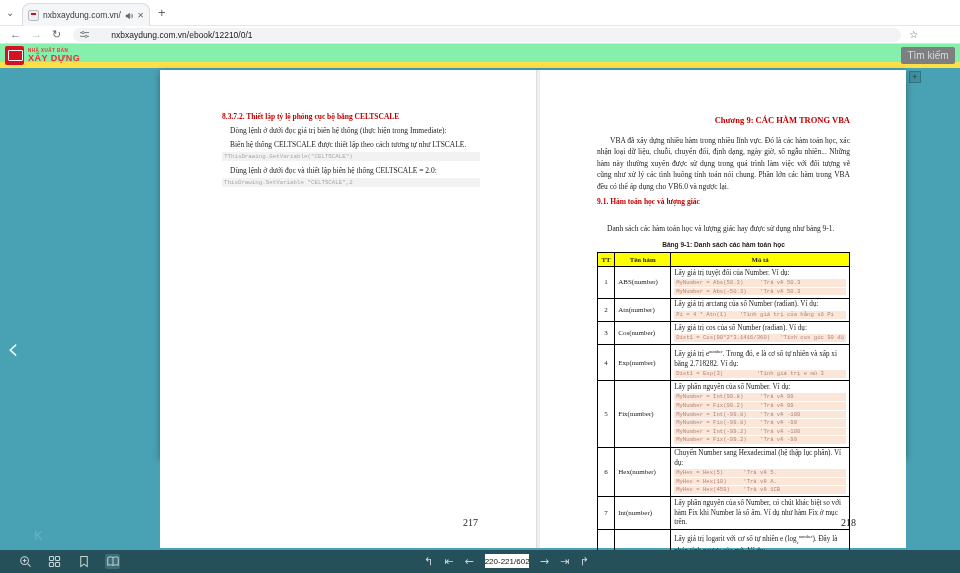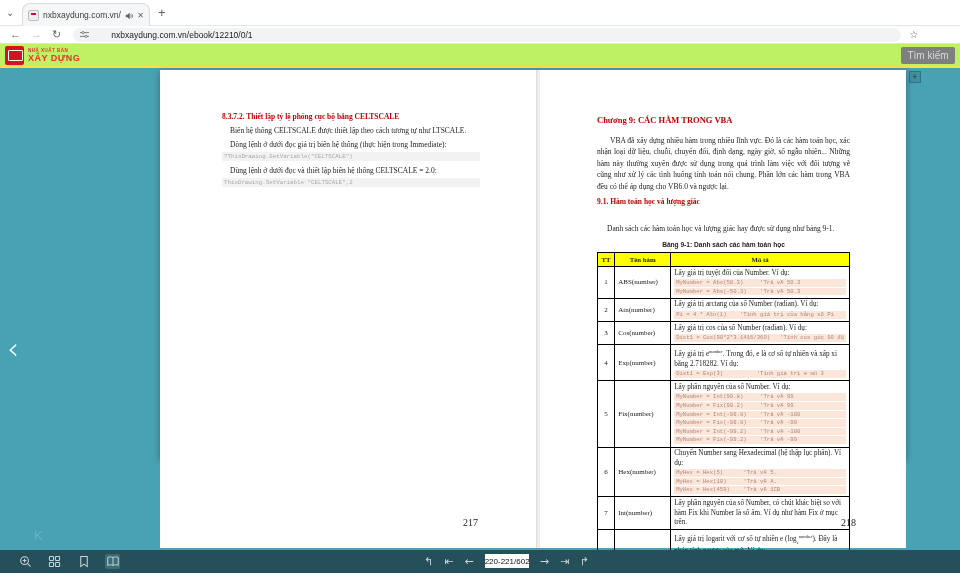--- a/index.html
+++ b/index.html
@@ -18,21 +18,21 @@
 
   .urlbar { position:absolute; left:0; top:26px; width:960px; height:18px; background:#ffffff; border-bottom:1px solid #dfe1e5; display:flex; align-items:center; }
   .nav-ic { font-size:11px; color:#5f6368; margin-left:10px; cursor:pointer; line-height:1; }
   .nav-ic.dim { color:#b8bcc0; }
   .omnibox { margin-left:12px; width:828px; height:14px; background:#f1f3f4; border-radius:7px; display:flex; align-items:center; padding:0 7px; gap:22px; }
   .tune-icon { width:9px; height:7px; flex:none; }
   .url-text { font-size:8.5px; color:#202124; white-space:nowrap; }
   .star { margin-left:8px; font-size:10px; color:#5f6368; cursor:pointer; }
 
   
-  .siteheader { position:absolute; left:0; top:44px; width:960px; height:24px; background:#bef264; border-bottom:2px solid #fde047; }
+  .siteheader { position:absolute; left:0; top:44px; width:960px; height:24px; background:#86efac; border-bottom:6px solid #fde047; }
   .logo { position:absolute; left:5px; top:2px; display:flex; gap:4px; align-items:center; }
   .logo-mark { width:19px; height:19px; background:#d41224; border-radius:2px; position:relative; }
   .logo-mark::after { content:""; position:absolute; left:3px; top:4px; width:13px; height:9px; border:1.5px solid #fff; border-radius:1px; }
   .logo-text-top { font-size:4.5px; color:#e8322e; letter-spacing:.5px; font-weight:bold; }
   .logo-text-bottom { font-size:9px; color:#e8322e; font-weight:bold; letter-spacing:.5px; }
   .search-btn { position:absolute; right:5px; top:3px; width:54px; height:17px; background:#7d7f80; color:#d9d9d9; font-size:10px; border:none; border-radius:2px; cursor:pointer; }
 
   
   .viewer { position:absolute; left:0; top:68px; width:960px; height:482px; background:#49a2b4; }
   .prev-chevron { position:absolute; left:7px; top:266px; color:rgba(255,255,255,.95); font-size:30px; font-weight:100; cursor:pointer; line-height:1; font-family:"DejaVu Sans",sans-serif; }
@@ -49,21 +49,21 @@
   .book { font-family:"Liberation Serif",serif; color:#1c1c1c; }
   .lp-content { padding:40px 56px 0 62px; }
   .lp-heading { color:#c00000; font-size:7.5px; font-weight:bold; margin-top:2px; }
   .lp-line { font-size:7.5px; margin-top:5px; padding-left:8px; }
   .code-gray { font-family:"Liberation Mono",monospace; font-size:5.8px; color:#a8a8a8; background:#f2f2f2; padding:1px 2px; margin-top:3px; }
   .pagenum { position:absolute; bottom:20px; font-size:10px; font-family:"Liberation Serif",serif; color:#1c1c1c; }
   .pagenum-left { right:58px; }
   .pagenum-right { right:50px; }
 
   .rp-content { padding:40px 56px 0 57px; }
-  .rp-title { color:#c00000; font-size:8.5px; font-weight:bold; text-align:left; margin-top:5px; }
+  .rp-title { color:#c00000; font-size:8.5px; font-weight:bold; text-align:right; margin-top:5px; }
   .rp-intro { font-size:7.5px; line-height:11.4px; text-align:justify; text-indent:13px; margin-top:10px; }
   .rp-sec { color:#c00000; font-size:7.5px; font-weight:bold; margin-top:5px; }
   .rp-secintro { font-size:7.5px; margin-top:18px; text-indent:10px; }
   .rp-caption { font-size:6.6px; font-weight:bold; text-align:center; margin-top:8px; font-family:"Liberation Sans",sans-serif; }
 
   table.fn { border-collapse:collapse; width:100%; margin-top:4px; }
   table.fn th, table.fn td { border:1px solid #000; }
   table.fn th { background:#ffff00; font-size:6.8px; font-weight:bold; padding:3px 2px; font-family:"Liberation Serif",serif; }
   td.c-tt { width:20px; text-align:center; font-size:7px; }
   td.c-name { width:64px; font-size:7px; padding:1px 3px; }
@@ -131,22 +131,22 @@
 <div class="viewer">
   <span class="prev-chevron">‹</span>
   <span class="watermark">K</span>
   <span class="zoom-plus-btn">+</span>
 
   <div class="spread">
 
     <div class="page page-left book">
       <div class="lp-content">
         <div class="lp-heading">8.3.7.2. Thiết lập tỷ lệ phóng cục bộ bằng CELTSCALE</div>
+        <div class="lp-line">Dòng lệnh ở dưới đọc giá trị biến hệ thống (thực hiện trong Immediate):</div>
         <div class="lp-line">Biến hệ thống CELTSCALE được thiết lập theo cách tương tự như LTSCALE.</div>
-        <div class="lp-line">Dòng lệnh ở dưới đọc giá trị biến hệ thống (thực hiện trong Immediate):</div>
         <div class="code-gray">?ThisDrawing.GetVariable("CELTSCALE")</div>
         <div class="lp-line">Dùng lệnh ở dưới đọc và thiết lập biến hệ thống CELTSCALE = 2.0:</div>
         <div class="code-gray">ThisDrawing.SetVariable "CELTSCALE",2</div>
       </div>
       <span class="pagenum pagenum-left">217</span>
     </div>
     <div class="spine"></div>
 
     <div class="page page-right book">
       <div class="rp-content">

